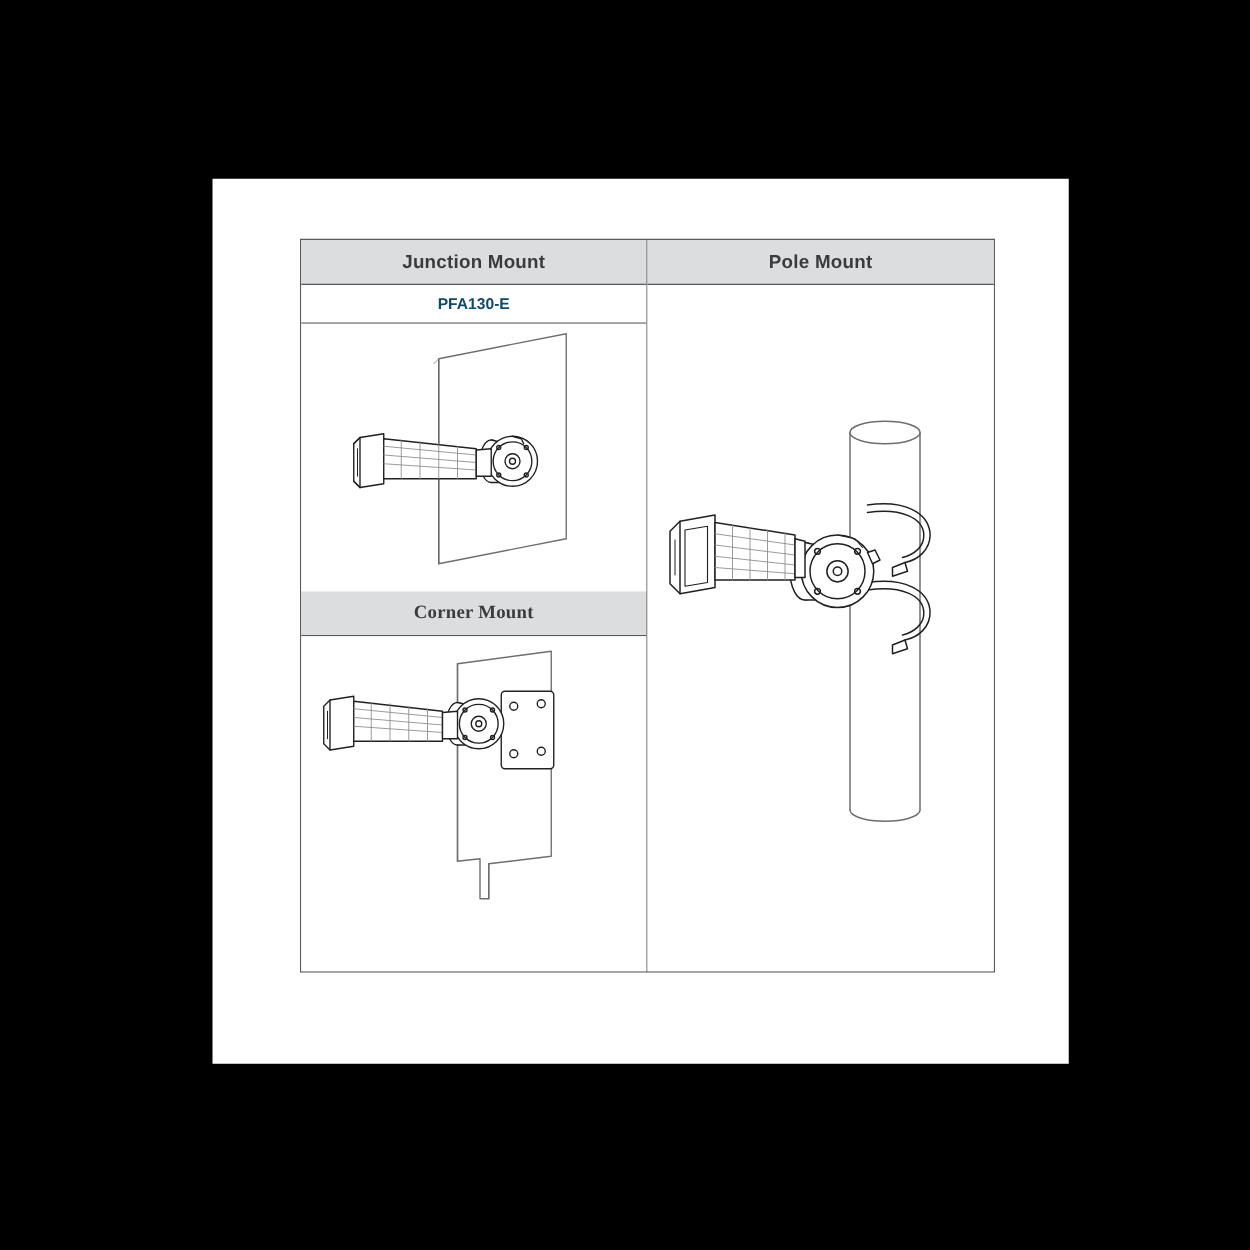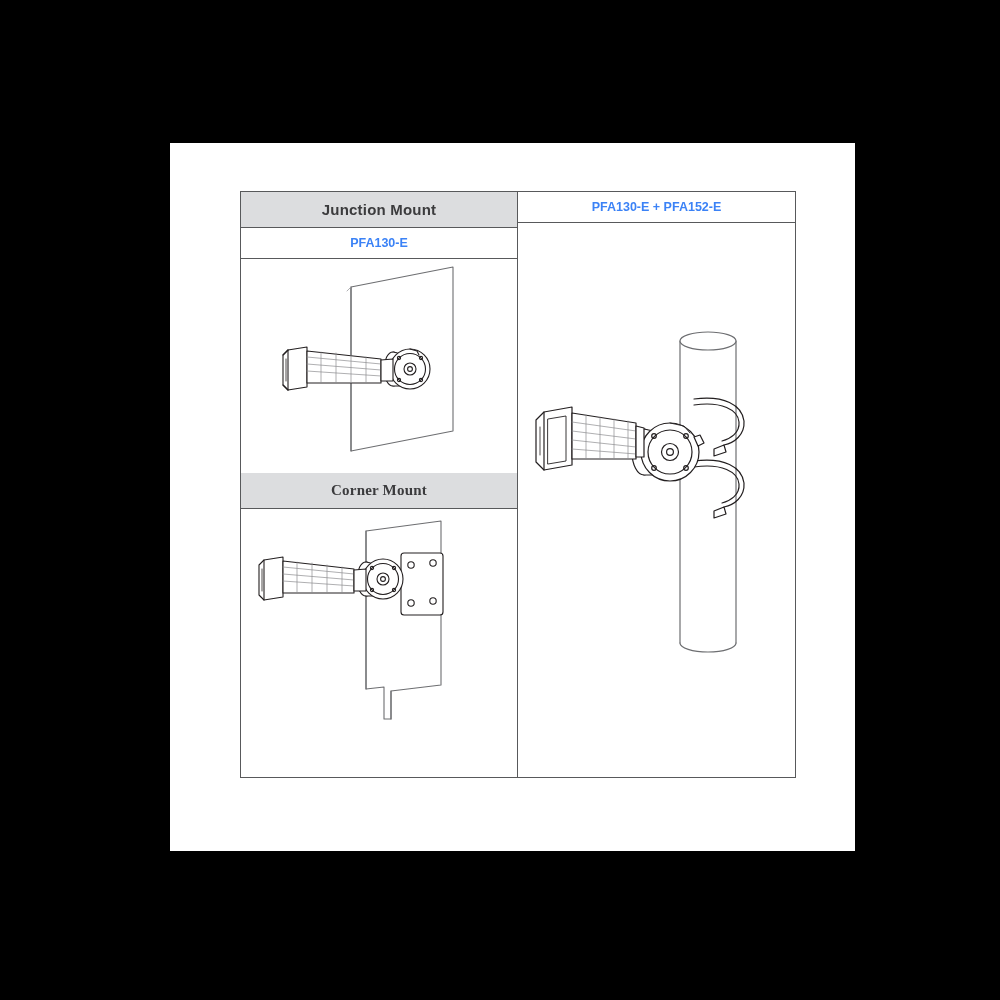--- a/index.html
+++ b/index.html
@@ -72,21 +72,21 @@
   .panel-sub {
     box-sizing: border-box;
     height: 31px;
     background: #ffffff;
     border-bottom: 1px solid #58595b;
     display: flex;
     align-items: center;
     justify-content: center;
     font-size: 12.5px;
     font-weight: bold;
-    color: #3b82f6;
+    color: #0c4a6e;
   }
   .panel-art {
     position: relative;
     flex: 1 1 auto;
     background: #ffffff;
     overflow: hidden;
   }
   .panel-art svg {
     position: absolute;
     left: 0;
@@ -186,21 +186,21 @@
                 <path d="M113 61 L125 60 L125 82 L113 82 Z" fill="#ffffff"></path>
               </g>
             </svg>
           </div>
         </div>
 
       </div>
 
       <div class="col col-right">
         <div class="panel" style="height:100%">
-          <div class="panel-sub">PFA130-E + PFA152-E</div>
+          <div class="panel-head">Pole Mount</div>
           <div class="panel-art">
             <svg width="277" height="518" viewBox="0 0 277 518" fill="none" stroke="#231f20" stroke-width="1.2" stroke-linejoin="round" stroke-linecap="round">
 
               <g stroke="#6d6e71">
                 <path d="M162 118 L162 420" fill="none"></path>
                 <path d="M218 118 L218 420" fill="none"></path>
                 <ellipse cx="190" cy="118" rx="28" ry="9" fill="#ffffff"></ellipse>
                 <path d="M162 420 A28 9 0 0 0 218 420" fill="#ffffff"></path>
               </g>
 

